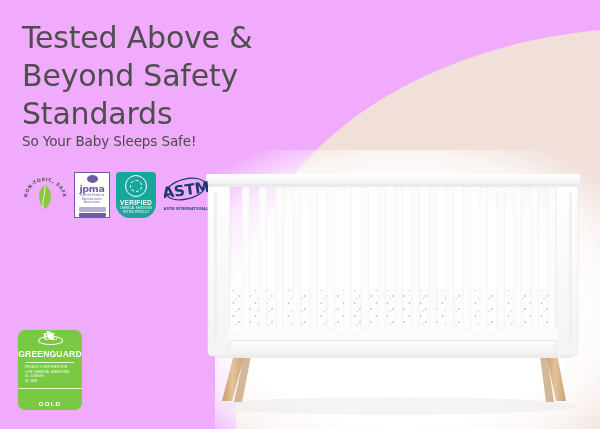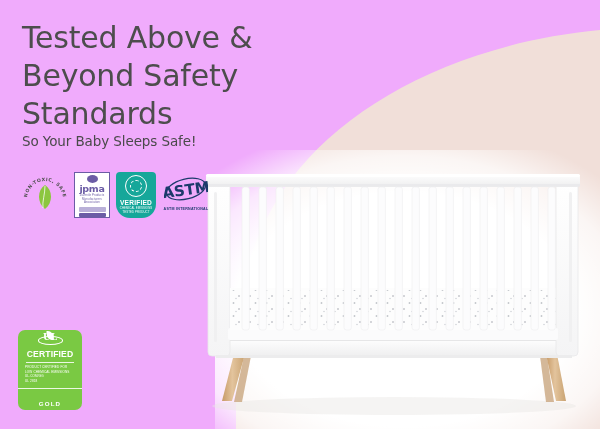--- a/index.html
+++ b/index.html
@@ -324,21 +324,21 @@
       </svg>
       <div class="astm-cap">ASTM INTERNATIONAL</div>
     </div>
   </div>
 
   <div class="greenguard">
     <div class="gg-ul">
       <span class="gg-ul-text">UL</span>
       <span class="gg-leaf"></span>
     </div>
-    <div class="gg-word">CERTIFIED</div>
+    <div class="gg-word">GREENGUARD</div>
     <div class="gg-rule"></div>
     <div class="gg-fine">PRODUCT CERTIFIED FOR
 LOW CHEMICAL EMISSIONS
 UL.COM/GG
 UL 2818</div>
     <div class="gg-gold-wrap">
       <span class="gg-gold">GOLD</span>
     </div>
   </div>
 

